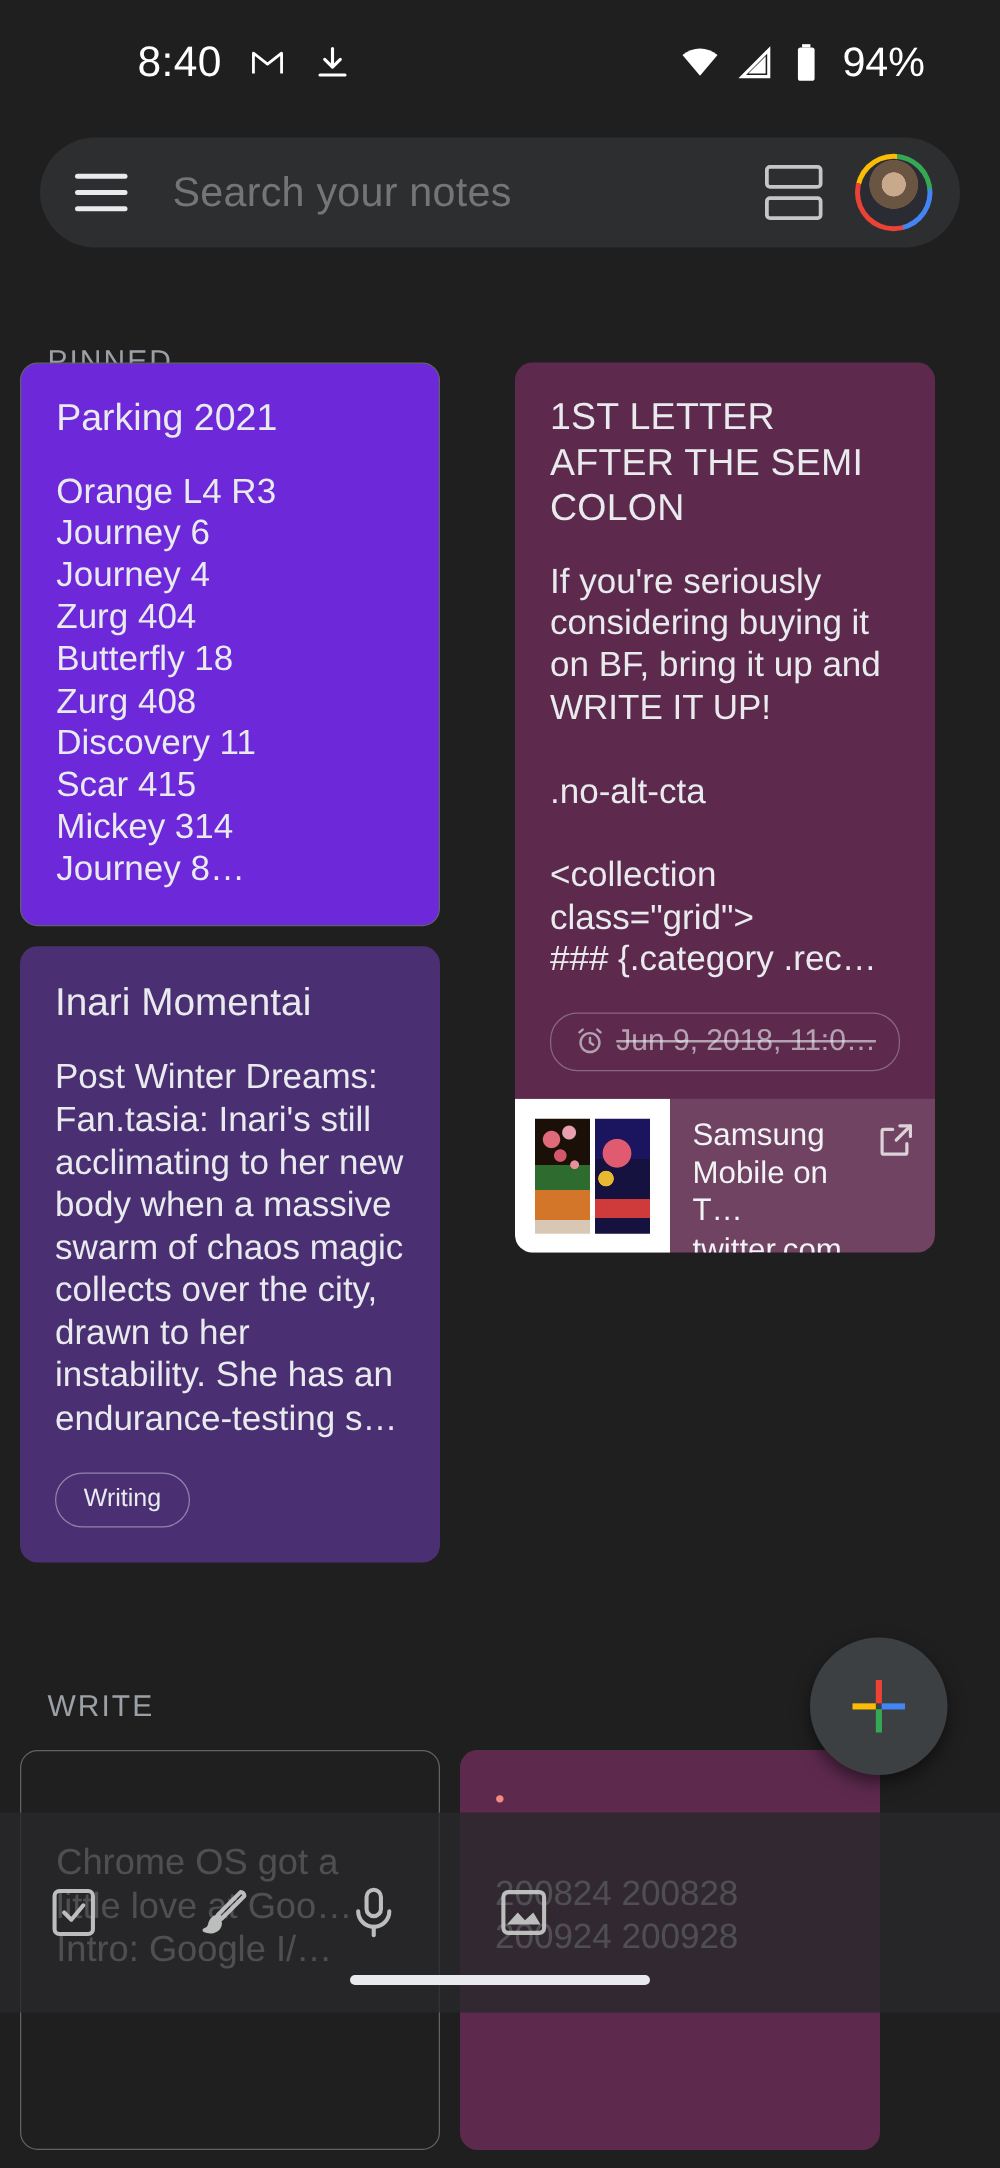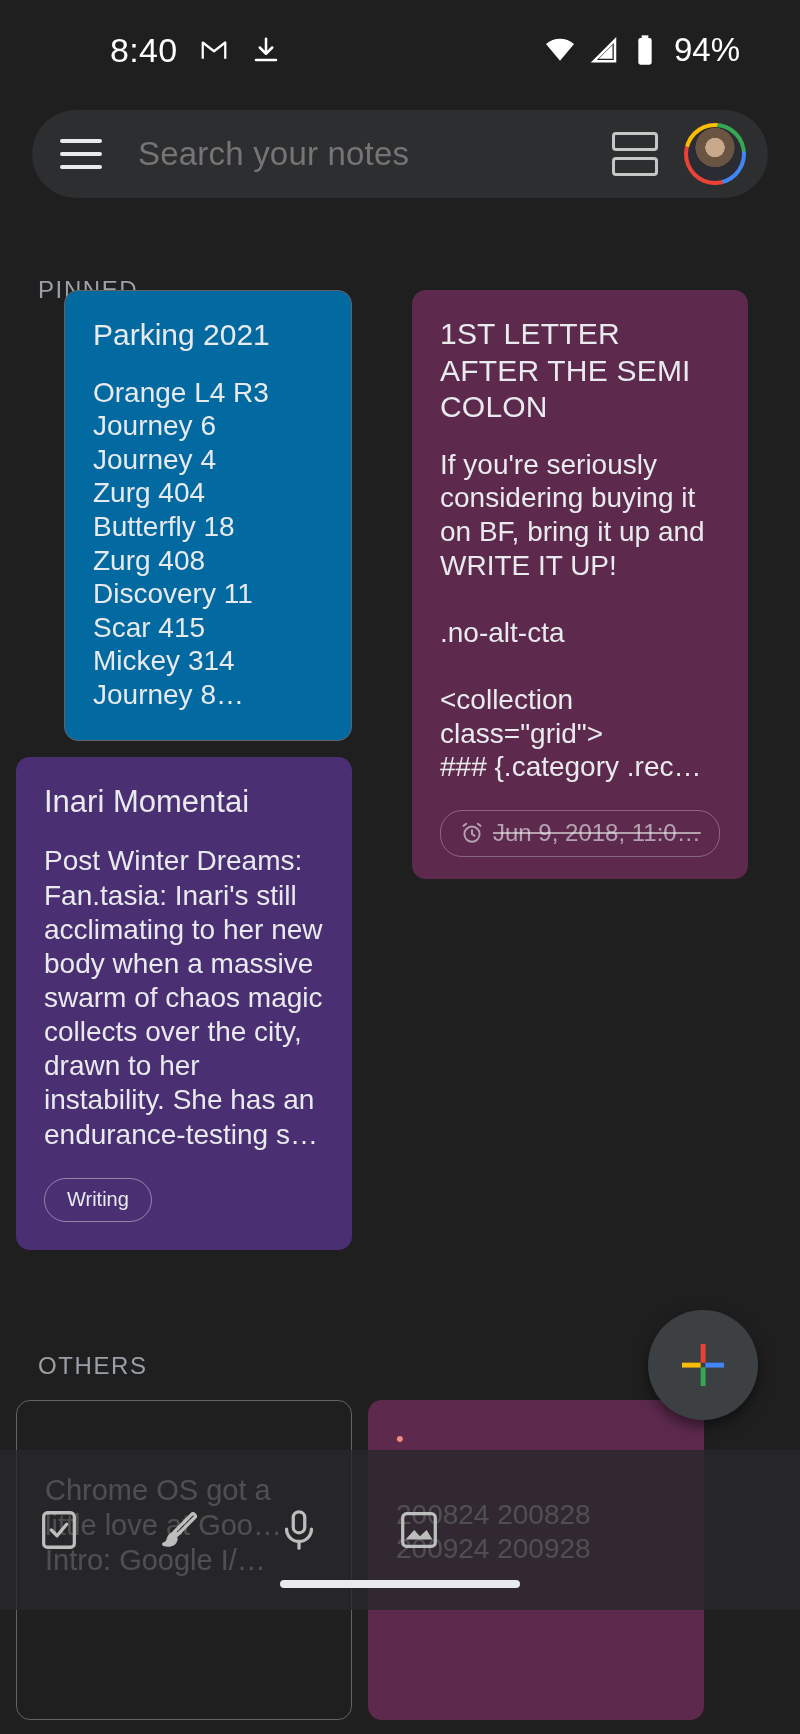--- a/index.html
+++ b/index.html
@@ -63,21 +63,21 @@
   
   .col { position: absolute; width: 336px; }
   .col-left { left: 16px; }
   .col-right { left: 368px; margin-left: 44px; }
 
   .note {
     border-radius: 14px; padding: 26px 28px 28px 28px;
     color: #e8eaed; overflow: hidden;
   }
   .note + .note { margin-top: 16px; }
-  .note.outline { background: #0369a1; border: 1px solid #5f6368; margin-left: 48px; }
+  .note.outline { background: #6d28d9; border: 1px solid #5f6368; }
   .note-title { font-size: 30px; font-weight: 500; line-height: 1.22; margin-bottom: 22px; }
   .note-body { font-size: 28px; line-height: 1.2; white-space: pre-wrap; }
 
   
   #note-parking { min-height: 0; }
   #note-inari { background: #4a3073; }
   #note-inari .note-title { font-size: 31px; margin-bottom: 24px; }
   #note-inari .note-body { font-size: 28px; line-height: 1.22; }
 
   .chip-label {
@@ -279,25 +279,42 @@
           <svg width="26" height="26" viewBox="0 0 24 24" fill="none" stroke="rgba(232,234,237,.62)" stroke-width="1.8" stroke-linecap="round">
             <circle cx="12" cy="13" r="7"></circle>
               <path d="M12 9.5V13l2.4 1.6"></path>
             <path d="M4.2 5.4 6.6 3.4"></path>
               <path d="M19.8 5.4 17.4 3.4"></path>
           </svg>
         </span>
         <span>Jun 9, 2018, 11:0…</span>
       </div>
 
-    </div>
-
-  </div>
-
-  <div class="section-label" id="lbl-others">OTHERS</div>
+      <div class="linkcard">
+        <div class="linkthumb">
+          <span class="im1"></span>
+            <span class="im2"></span>
+        </div>
+        <div class="linkmeta">
+          <div class="linktitle">Samsung Mobile on T…</div>
+          <div class="linkurl">twitter.com</div>
+        </div>
+        <div class="linkopen">
+          <svg width="34" height="34" viewBox="0 0 24 24" fill="none" stroke="#dcd2d8" stroke-width="1.8" stroke-linecap="round" stroke-linejoin="round">
+            <path d="M14 4h6v6"></path>
+              <path d="M20 4l-8 8"></path>
+            <path d="M18 14v5a1 1 0 0 1-1 1H5a1 1 0 0 1-1-1V7a1 1 0 0 1 1-1h5"></path>
+          </svg>
+        </div>
+      </div>
+    </div>
+
+  </div>
+
+  <div class="section-label" id="lbl-others">WRITE</div>
 
   <div class="others-row">
     <div class="other-note outline">
       <div class="other-body">Chrome OS got a little love at Goo…
 
 Intro: Google I/…</div>
     </div>
     <div class="other-note maroon">
       <div class="red-dot">•</div>
       <div class="other-body small">200824 200828

